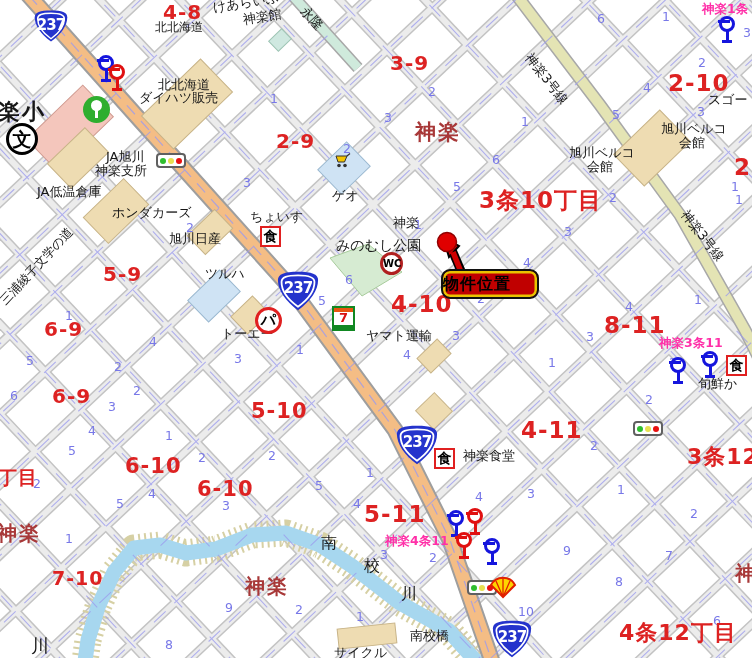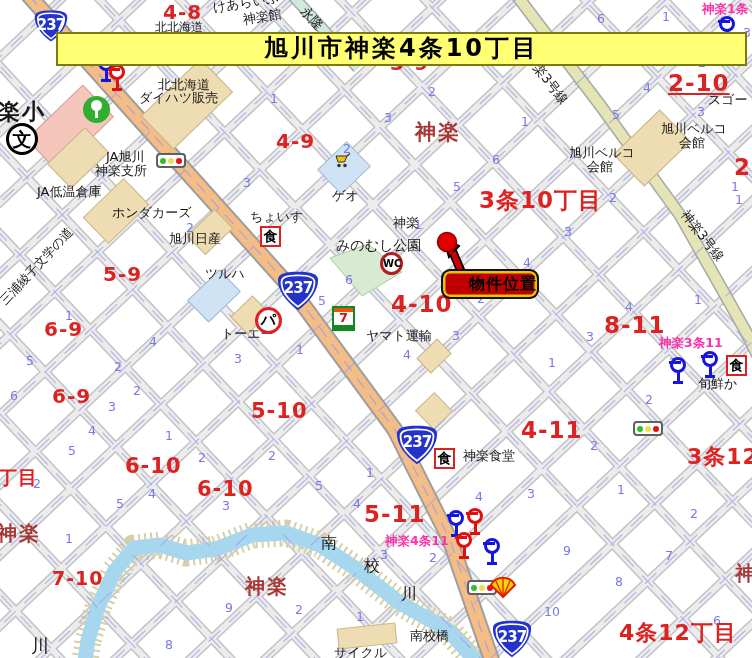--- a/index.html
+++ b/index.html
@@ -54,21 +54,21 @@
       background:linear-gradient(180deg,#e85510 0 20%,#ffffff 20% 82%,#118822 82% 100%);}
   .shell,.cart{position:absolute;}
   
   .banner{position:absolute;left:56px;top:32px;width:687px;height:30px;z-index:90;background:var(--banner);
       border:2px solid #7a7a10;color:#000;font-size:24px;font-weight:bold;letter-spacing:3px;
       text-align:center;line-height:28px;}
   .credit{position:absolute;right:0;top:639px;height:19px;z-index:95;background:#343434;color:#fff;
       font-size:13px;line-height:19px;padding:0 5px;white-space:nowrap;border-top:1px solid #777;}
   .callout{position:absolute;left:441px;top:269px;width:94px;height:26px;z-index:46;background:var(--callout);
       border:2px solid #111;border-radius:9px;box-shadow:inset 0 0 0 2.5px var(--ring);
-      color:#000;font-size:16px;font-weight:bold;text-align:right;line-height:26px;letter-spacing:1px;}
+      color:#000;font-size:16px;font-weight:bold;text-align:left;line-height:26px;letter-spacing:1px;}
 </style>
 </head>
 <body>
 
 <div id="map">
 
   <svg class="base" width="752" height="658" viewBox="0 0 752 658">
     <defs>
       <g id="grid">
         <line x1="-684" y1="-36" x2="1" y2="691"></line>
@@ -221,21 +221,21 @@
       <div class="num" style="left: 65px; top: 533px;">1</div>
       <div class="num" style="left: 225px; top: 602px;">9</div>
       <div class="num" style="left: 165px; top: 639px;">8</div>
       <div class="num" style="left: 380px; top: 549px;">3</div>
       <div class="num" style="left: 429px; top: 552px;">2</div>
       <div class="num" style="left: 295px; top: 604px;">2</div>
       <div class="num" style="left: 356px; top: 611px;">1</div>
       <div class="num" style="left: 563px; top: 545px;">9</div>
       <div class="num" style="left: 665px; top: 550px;">7</div>
       <div class="num" style="left: 615px; top: 576px;">8</div>
-      <div class="num" style="left: 544px; top: 606px; text-align: center;">10</div>
+      <div class="num" style="left: 518px; top: 606px; text-align: center;">10</div>
       <div class="num" style="left: 713px; top: 615px;">6</div>
     </div>
 
   <div class="layer">
 
   <div class="lbl big" style="left: -2px; top: 100px;">楽小</div>
       <div class="lbl" style="left: 213px; top: 1px; transform: rotate(-9deg);">けあらいふ</div>
       <div class="lbl" style="left: 243px; top: 13px; transform: rotate(-9deg);">神楽館</div>
       <div class="lbl" style="left: 155px; top: 21px; font-size: 12px;">北北海道</div>
       <div class="lbl" style="left: 158px; top: 78px;">北北海道</div>
@@ -269,22 +269,22 @@
       <div class="lbl" style="left: 303px; top: 2px; transform: rotate(47deg);">永隆</div>
       <div class="lbl" style="left: 528px; top: 48px; transform: rotate(52deg);">神楽3号線</div>
       <div class="lbl" style="left: 684px; top: 205px; transform: rotate(52deg);">神楽3号線</div>
       <div class="lbl" style="left: 2px; top: 296px; font-size: 12.5px; transform: rotate(-47deg);">三浦綾子文学の道</div>
     </div>
 
   <div class="layer" style="z-index:27">
 
   <div class="rlbl" style="left: 163px; top: 2px; font-size: 20px;">4-8</div>
       <div class="rlbl" style="left: 390px; top: 53px; font-size: 20px;">3-9</div>
-      <div class="rlbl" style="left: 668px; top: 72px; font-size: 23px; text-decoration: underline;">2-10</div>
-      <div class="rlbl" style="left: 276px; top: 131px; font-size: 20px;">4-9</div>
+      <div class="rlbl" style="left: 668px; top: 72px; font-size: 23px;">2-10</div>
+      <div class="rlbl" style="left: 276px; top: 131px; font-size: 20px;">2-9</div>
       <div class="rlbl" style="left: 479px; top: 189px; font-size: 23px;">3条10丁目</div>
       <div class="rlbl" style="left: 103px; top: 264px; font-size: 20px;">5-9</div>
       <div class="rlbl" style="left: 44px; top: 319px; font-size: 20px;">6-9</div>
       <div class="rlbl" style="left: 391px; top: 293px; font-size: 23px;">4-10</div>
       <div class="rlbl" style="left: 604px; top: 314px; font-size: 23px;">8-11</div>
       <div class="rlbl" style="left: 52px; top: 386px; font-size: 20px;">6-9</div>
       <div class="rlbl" style="left: 251px; top: 401px; font-size: 21px;">5-10</div>
       <div class="rlbl" style="left: 521px; top: 419px; font-size: 23px;">4-11</div>
       <div class="rlbl" style="left: 125px; top: 456px; font-size: 21px;">6-10</div>
       <div class="rlbl" style="left: -2px; top: 468px; font-size: 19px;">丁目</div>
@@ -447,15 +447,14 @@
 
   <svg class="marker" width="752" height="658">
     <line x1="464" y1="278" x2="452" y2="250" stroke="#000" stroke-width="9"></line>
     <polygon points="443,237 459,246 449,257" fill="#cf0000" stroke="#000" stroke-width="2"></polygon>
     <line x1="463" y1="277" x2="453" y2="252" stroke="#cf0000" stroke-width="5.5"></line>
     <polygon points="444,239 457,246 450,254" fill="#cf0000"></polygon>
     <circle cx="447" cy="242" r="9.5" fill="#e00000" stroke="#8f0000" stroke-width="1.5"></circle>
   </svg>
 
   <div class="callout">物件位置</div>
-  <div class="banner">旭川市神楽4条10丁目</div>
 
 </div>
 
 </body></html>

